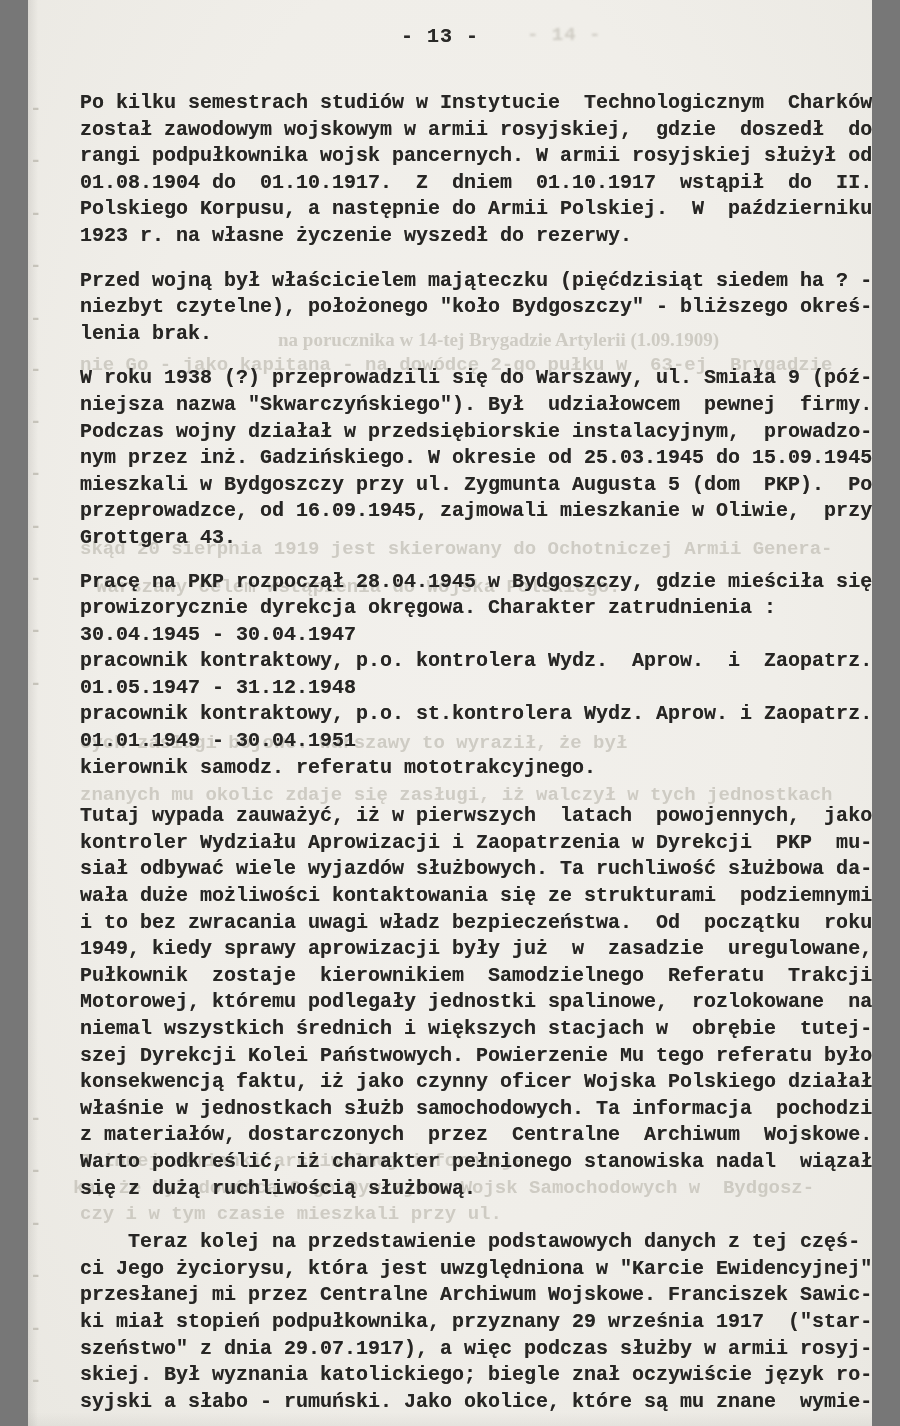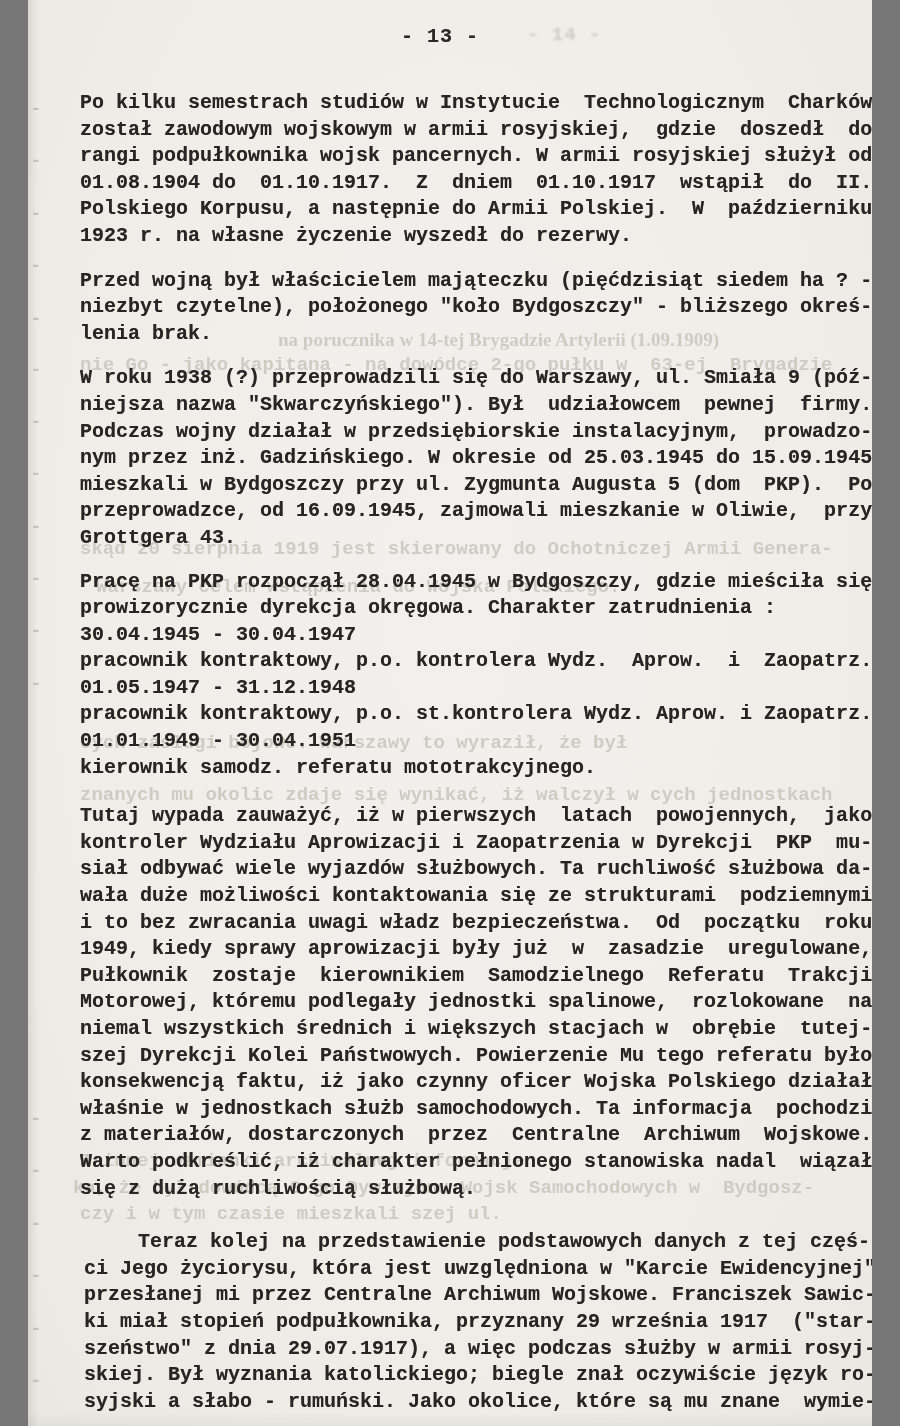--- a/index.html
+++ b/index.html
@@ -52,41 +52,41 @@
   .para{
     margin:0;
     font-size:20px;font-weight:700;line-height:26.6px;
     color:#272624;
     white-space:pre;
     text-shadow:0 0 0.5px rgba(39,38,36,0.55);
   }
   .gap-a{margin-top:18px;}
   .gap-b{margin-top:17px;}
   .gap-c{margin-top:22px;}
-  .gap-d{margin-top:27px;text-align:center;}
+  .gap-d{margin-top:27px;}
 </style>
 </head>
 <body>
 
 <div class="page">
 
   <span class="page-number">- 13 -</span>
 
   <span class="bleed-number">- 14 -</span>
 
   <div class="bleed-layer">
       <span class="bleed-line" style="left: 250px; top: 330px; font-family: Liberation Serif, serif;">na porucznika w 14-tej Brygadzie Artylerii (1.09.1909)</span>
       <span class="bleed-line" style="left: 52px; top: 356px;">nie Go - jako kapitana - na dowódcę 2-go pułku w  63-ej  Brygadzie</span>
       <span class="bleed-line" style="left: 52px; top: 540px;">skąd 20 sierpnia 1919 jest skierowany do Ochotniczej Armii Genera-</span>
       <span class="bleed-line" style="left: 52px; top: 578px; margin-left: 16px;">Warszawy celem wstąpienia do Wojska Polskiego.</span>
       <span class="bleed-line" style="left: 52px; top: 734px;">cych zasługi bojowe. Warszawy to wyraził, że był</span>
-      <span class="bleed-line" style="left: 52px; top: 786px;">znanych mu okolic zdaje się wynikać, iż walczył w cych jednostkach</span>
+      <span class="bleed-line" style="left: 52px; top: 786px;">znanych mu okolic zdaje się zasługi, iż walczył w tych jednostkach</span>
       <span class="bleed-line" style="left: 52px; top: 1152px;">Z innej wzmianki archiwalnej informacje</span>
       <span class="bleed-line" style="left: 45px; top: 1179px;">ka, że był dowódcą 9-go Dywizjonu Wojsk Samochodowych w  Bydgosz-</span>
-      <span class="bleed-line" style="left: 52px; top: 1205px;">czy i w tym czasie mieszkali szej ul.</span>
+      <span class="bleed-line" style="left: 52px; top: 1205px;">czy i w tym czasie mieszkali przy ul.</span>
       <span class="margin-dash" style="top: 100px;">-</span>
       <span class="margin-dash" style="top: 152px;">-</span>
       <span class="margin-dash" style="top: 205px;">-</span>
       <span class="margin-dash" style="top: 257px;">-</span>
       <span class="margin-dash" style="top: 310px;">-</span>
       <span class="margin-dash" style="top: 361px;">-</span>
       <span class="margin-dash" style="top: 413px;">-</span>
       <span class="margin-dash" style="top: 465px;">-</span>
       <span class="margin-dash" style="top: 518px;">-</span>
       <span class="margin-dash" style="top: 570px;">-</span>

